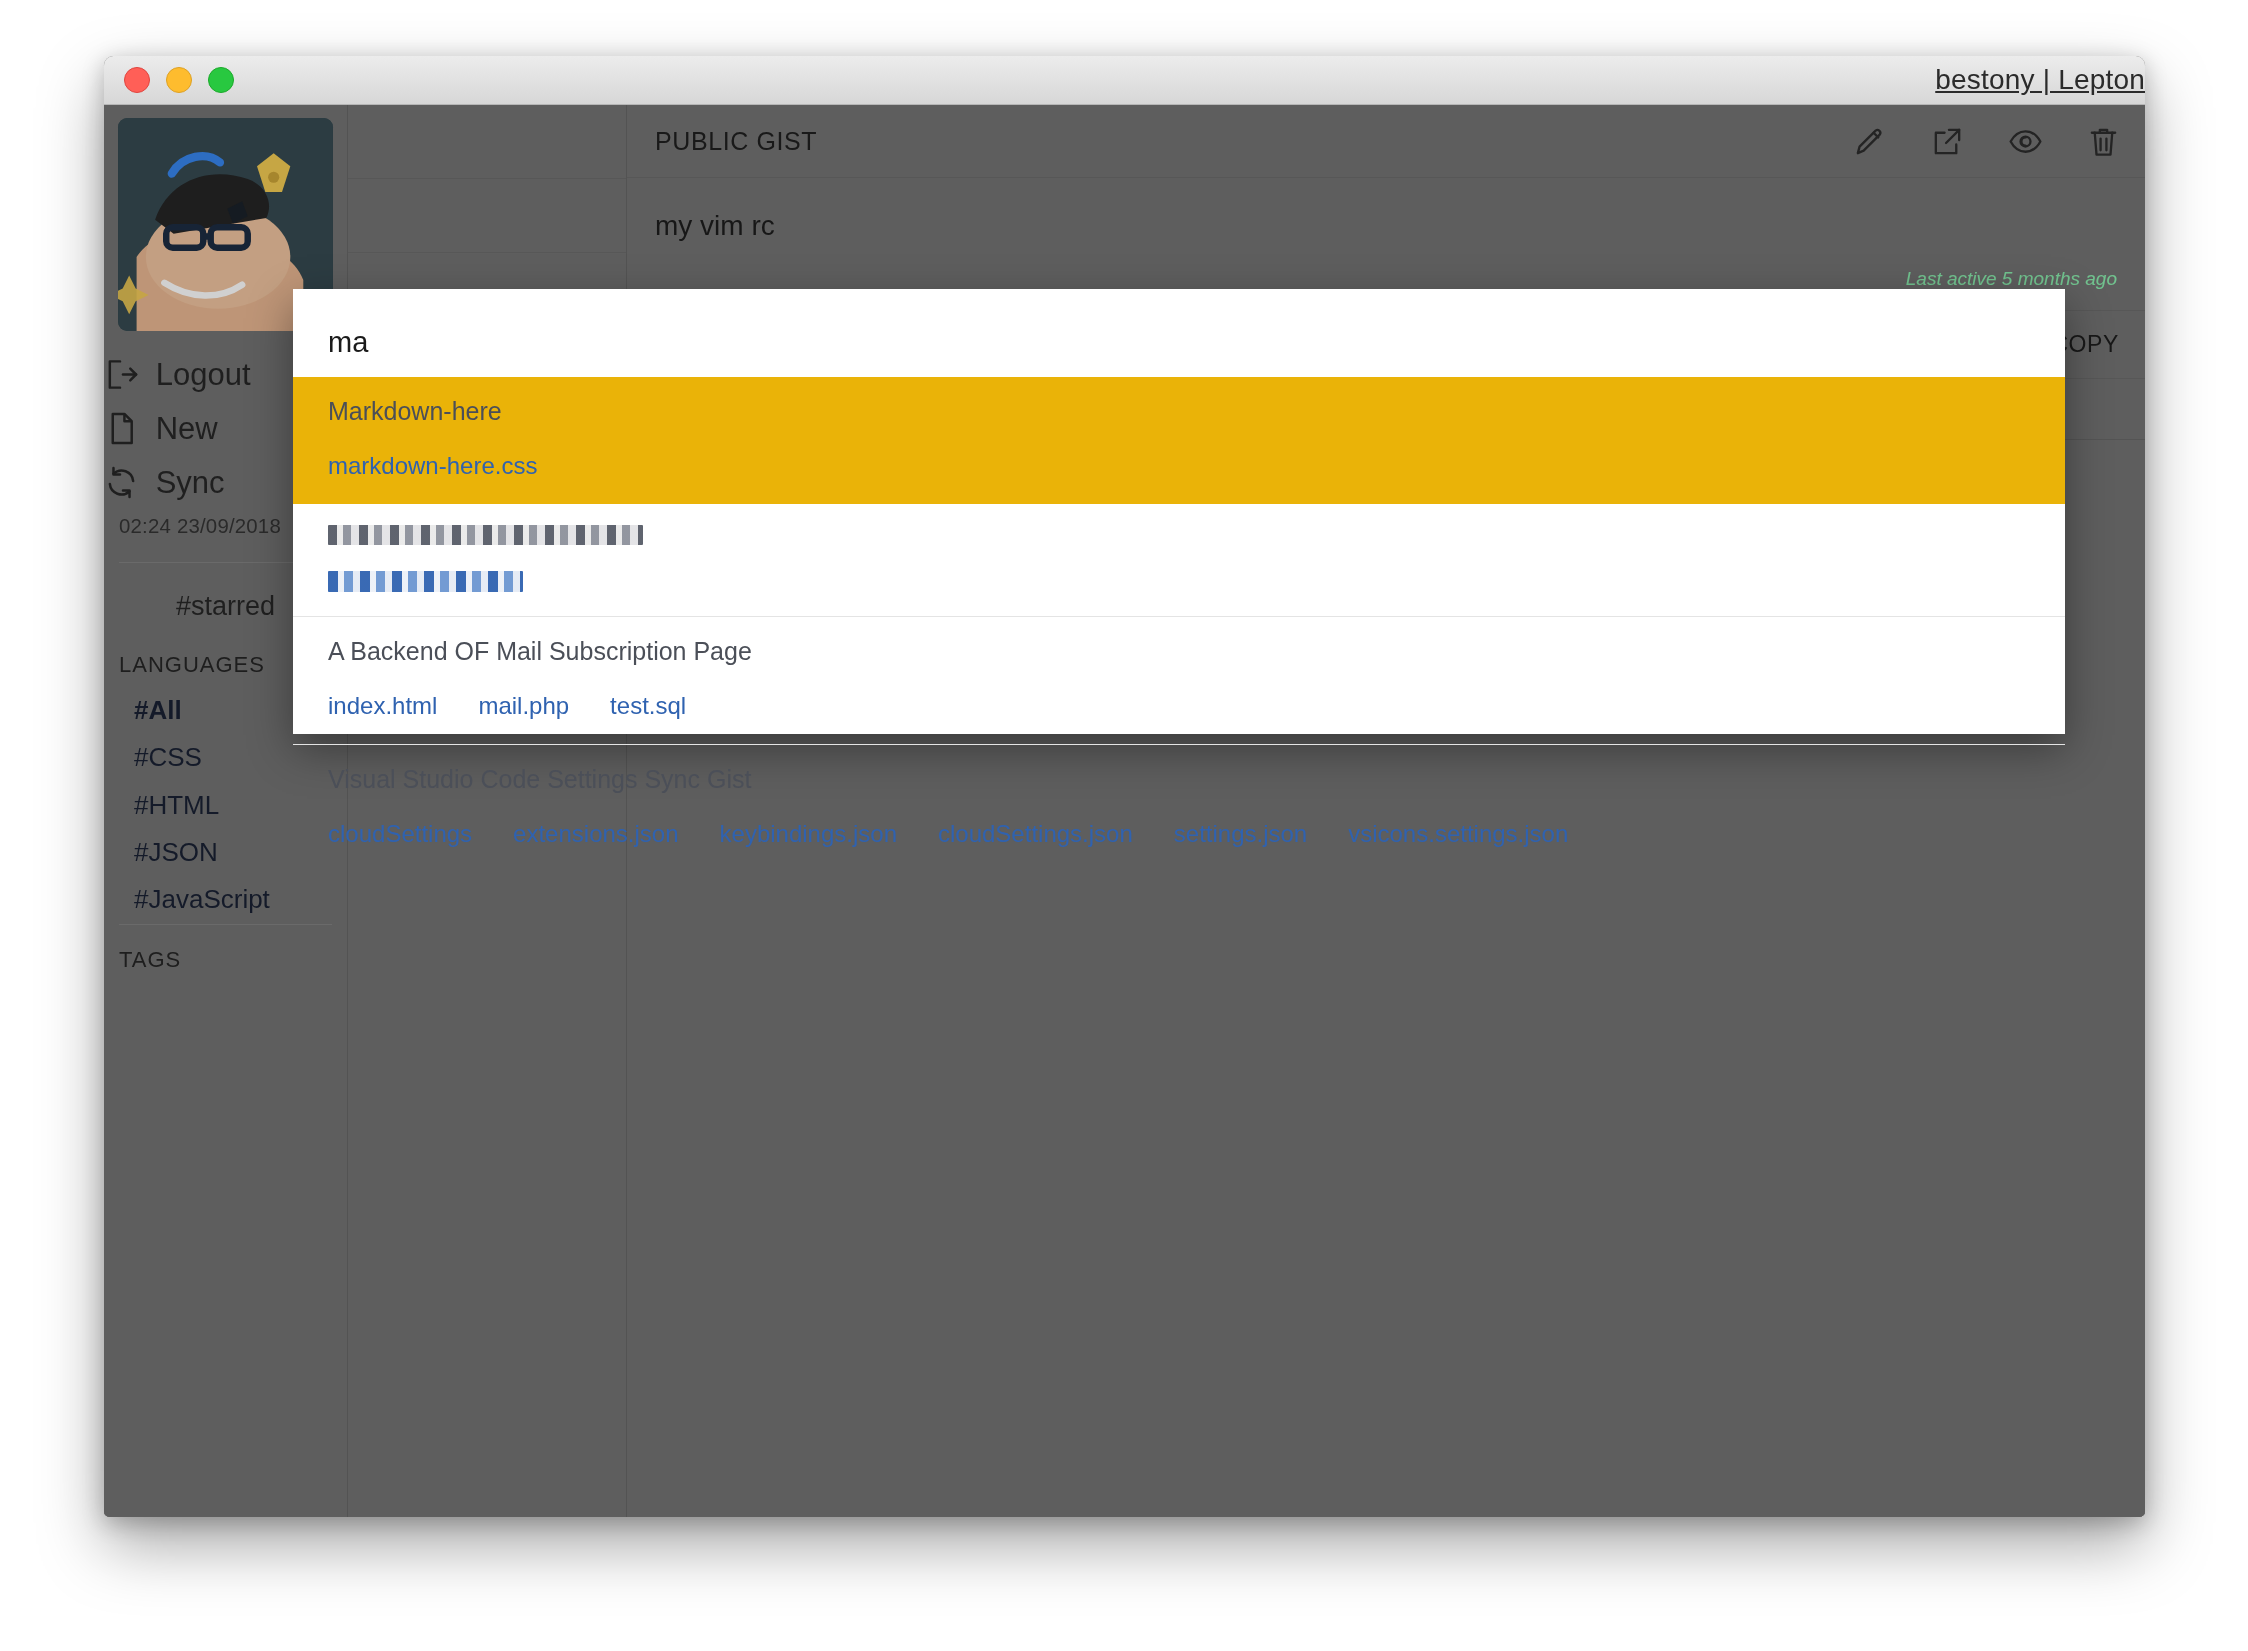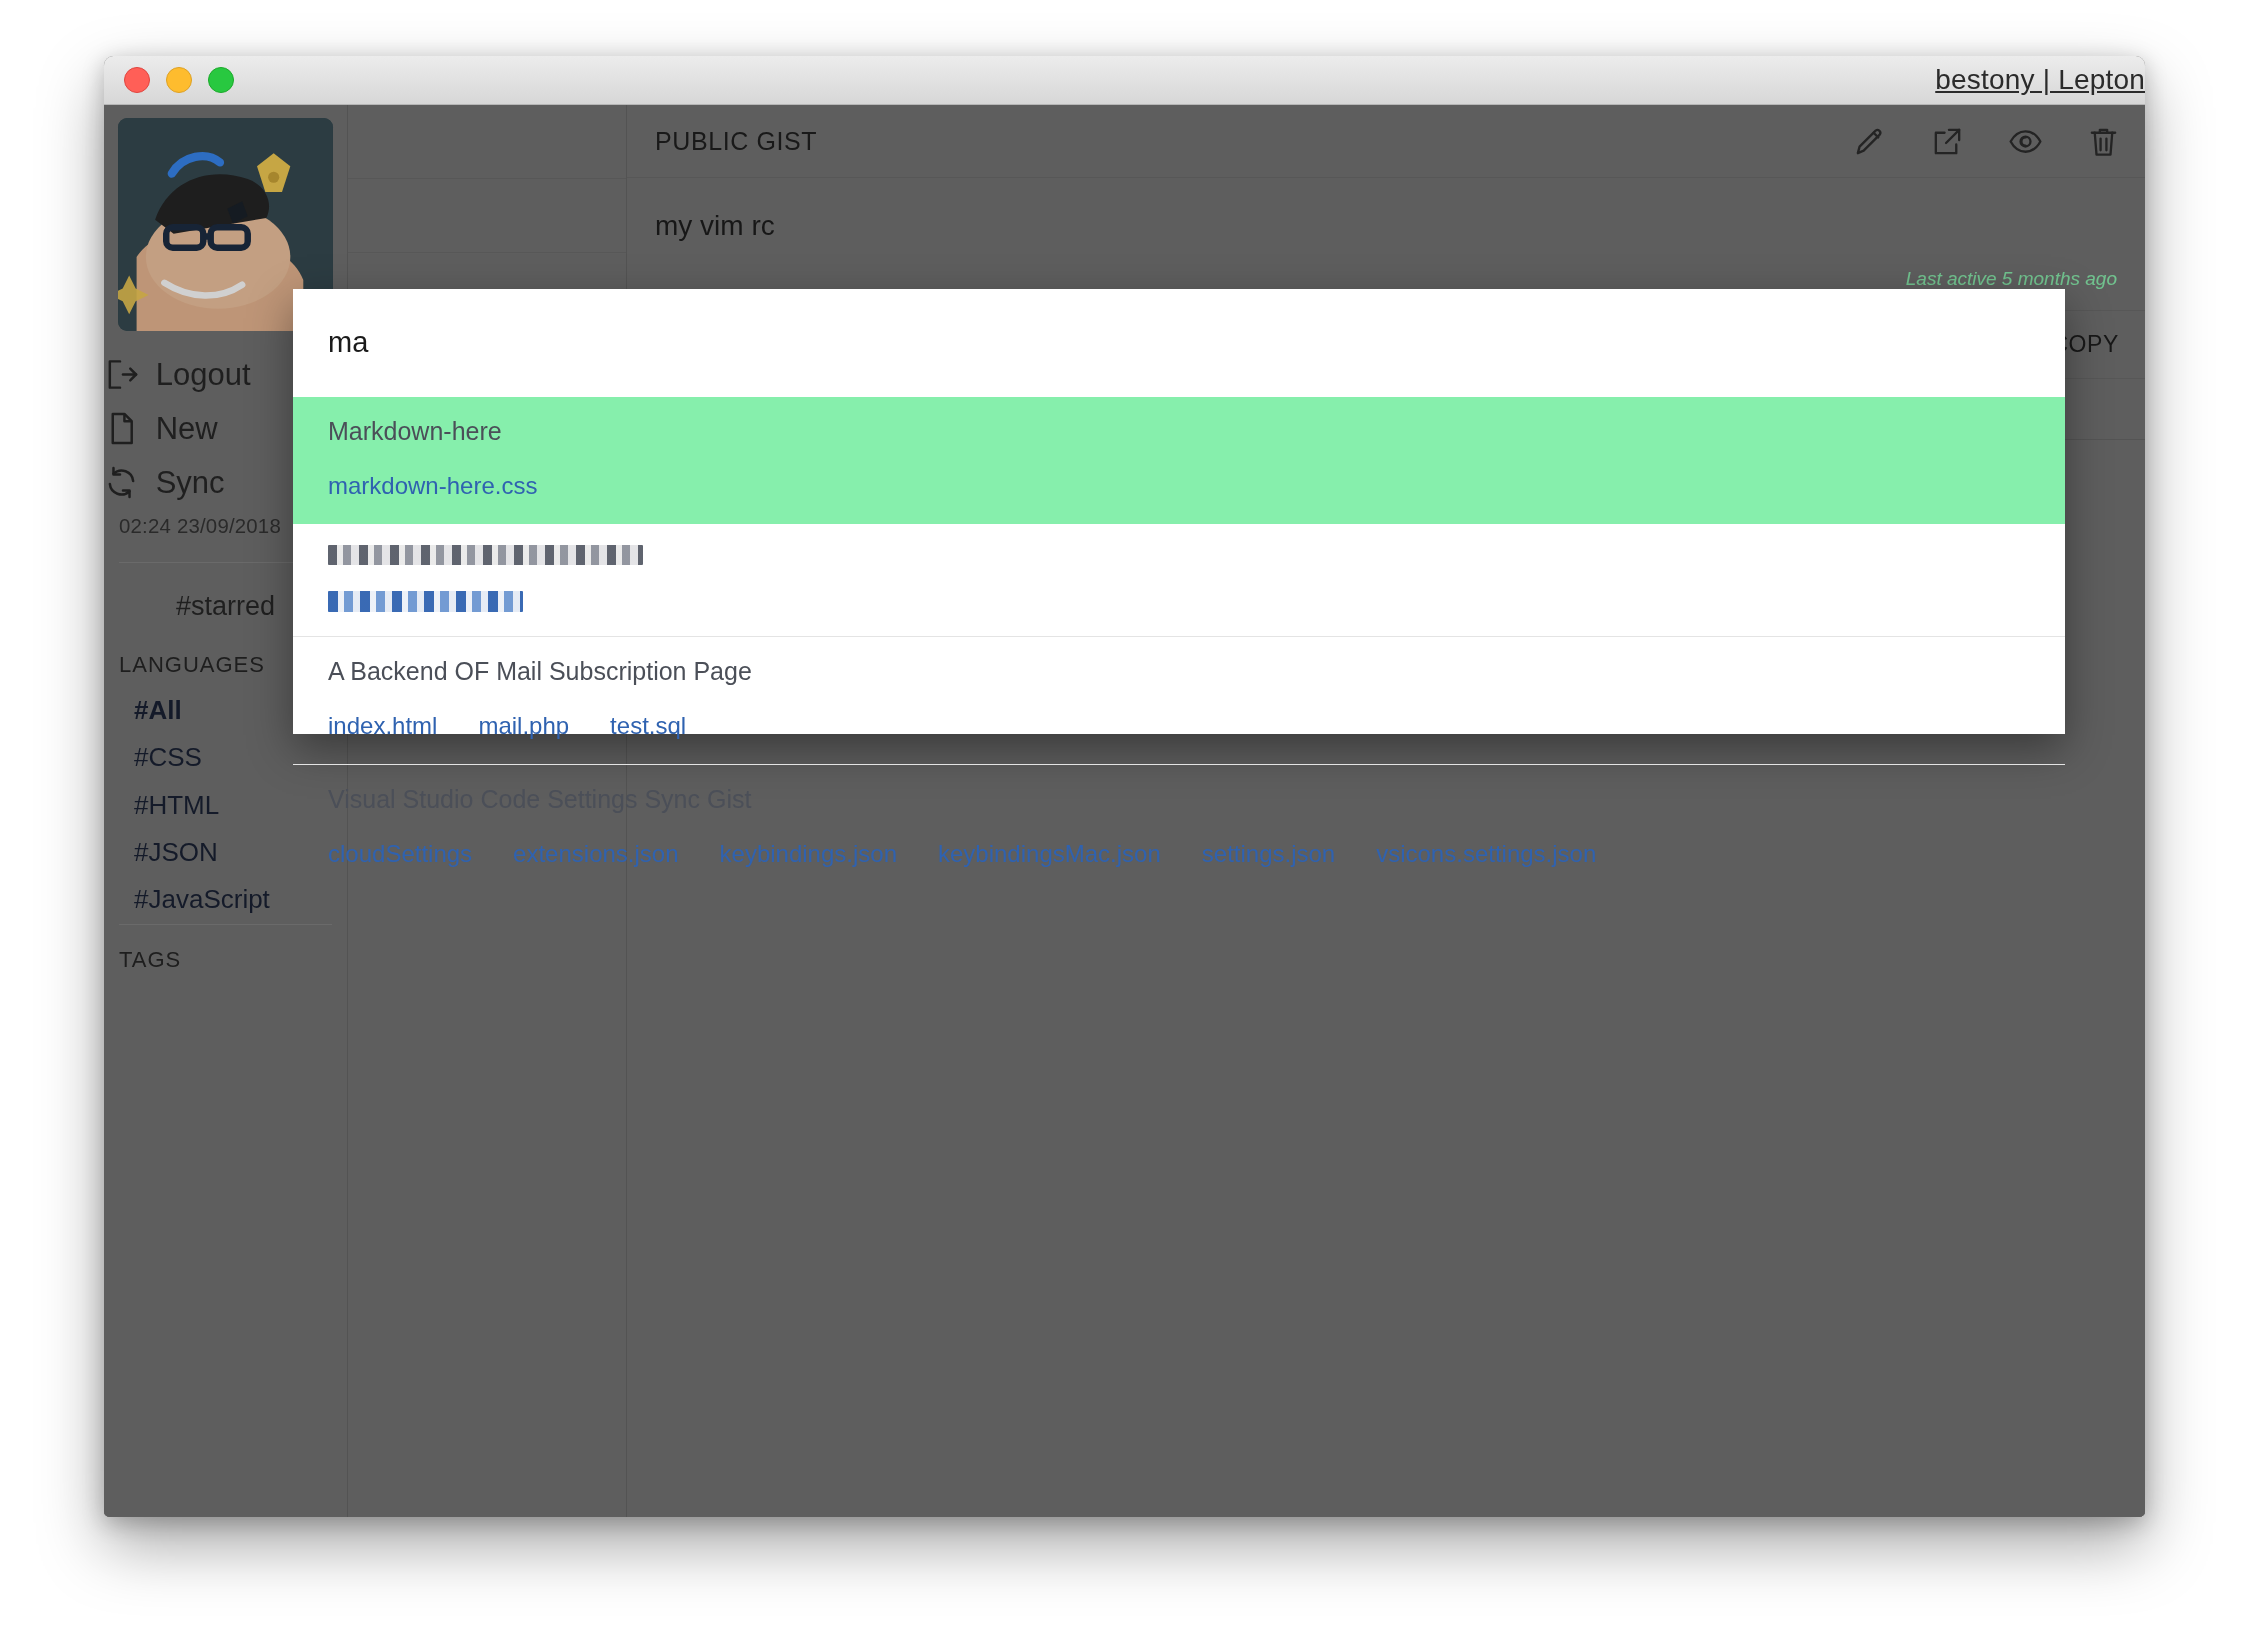--- a/index.html
+++ b/index.html
@@ -292,21 +292,21 @@
   }
   .modal-query {
     padding: 37px 0 18px 35px;
     font-size: 29px;
     color: #1b1b1b;
   }
   .results { padding: 0 0 0 0; }
   .res-group {
     padding: 20.4px 35px 24px 35px;
   }
-  .res-group.selected { background: #86efac; margin-top: 20px; }
+  .res-group.selected { background: #eab308; }
   .res-group + .res-group { border-top: 0.9px solid #e4e4e4; }
   .res-group.selected + .res-group { border-top: none; }
   .res-desc {
     font-size: 25px;
     color: #4b4f58;
     margin-bottom: 26px;
   }
   .res-files {
     display: flex;
     flex-wrap: wrap;
@@ -547,21 +547,21 @@
               <span class="res-file">test.sql</span>
             </div>
           </div>
 
           <div class="res-group">
             <div class="res-desc">Visual Studio Code Settings Sync Gist</div>
             <div class="res-files">
               <span class="res-file">cloudSettings</span>
               <span class="res-file">extensions.json</span>
               <span class="res-file">keybindings.json</span>
-              <span class="res-file">keybindingsMac.json</span>
+              <span class="res-file">cloudSettings.json</span>
               <span class="res-file">settings.json</span>
               <span class="res-file">vsicons.settings.json</span>
             </div>
           </div>
 
         </div>
       </div>
 
     </div>
   </div>

